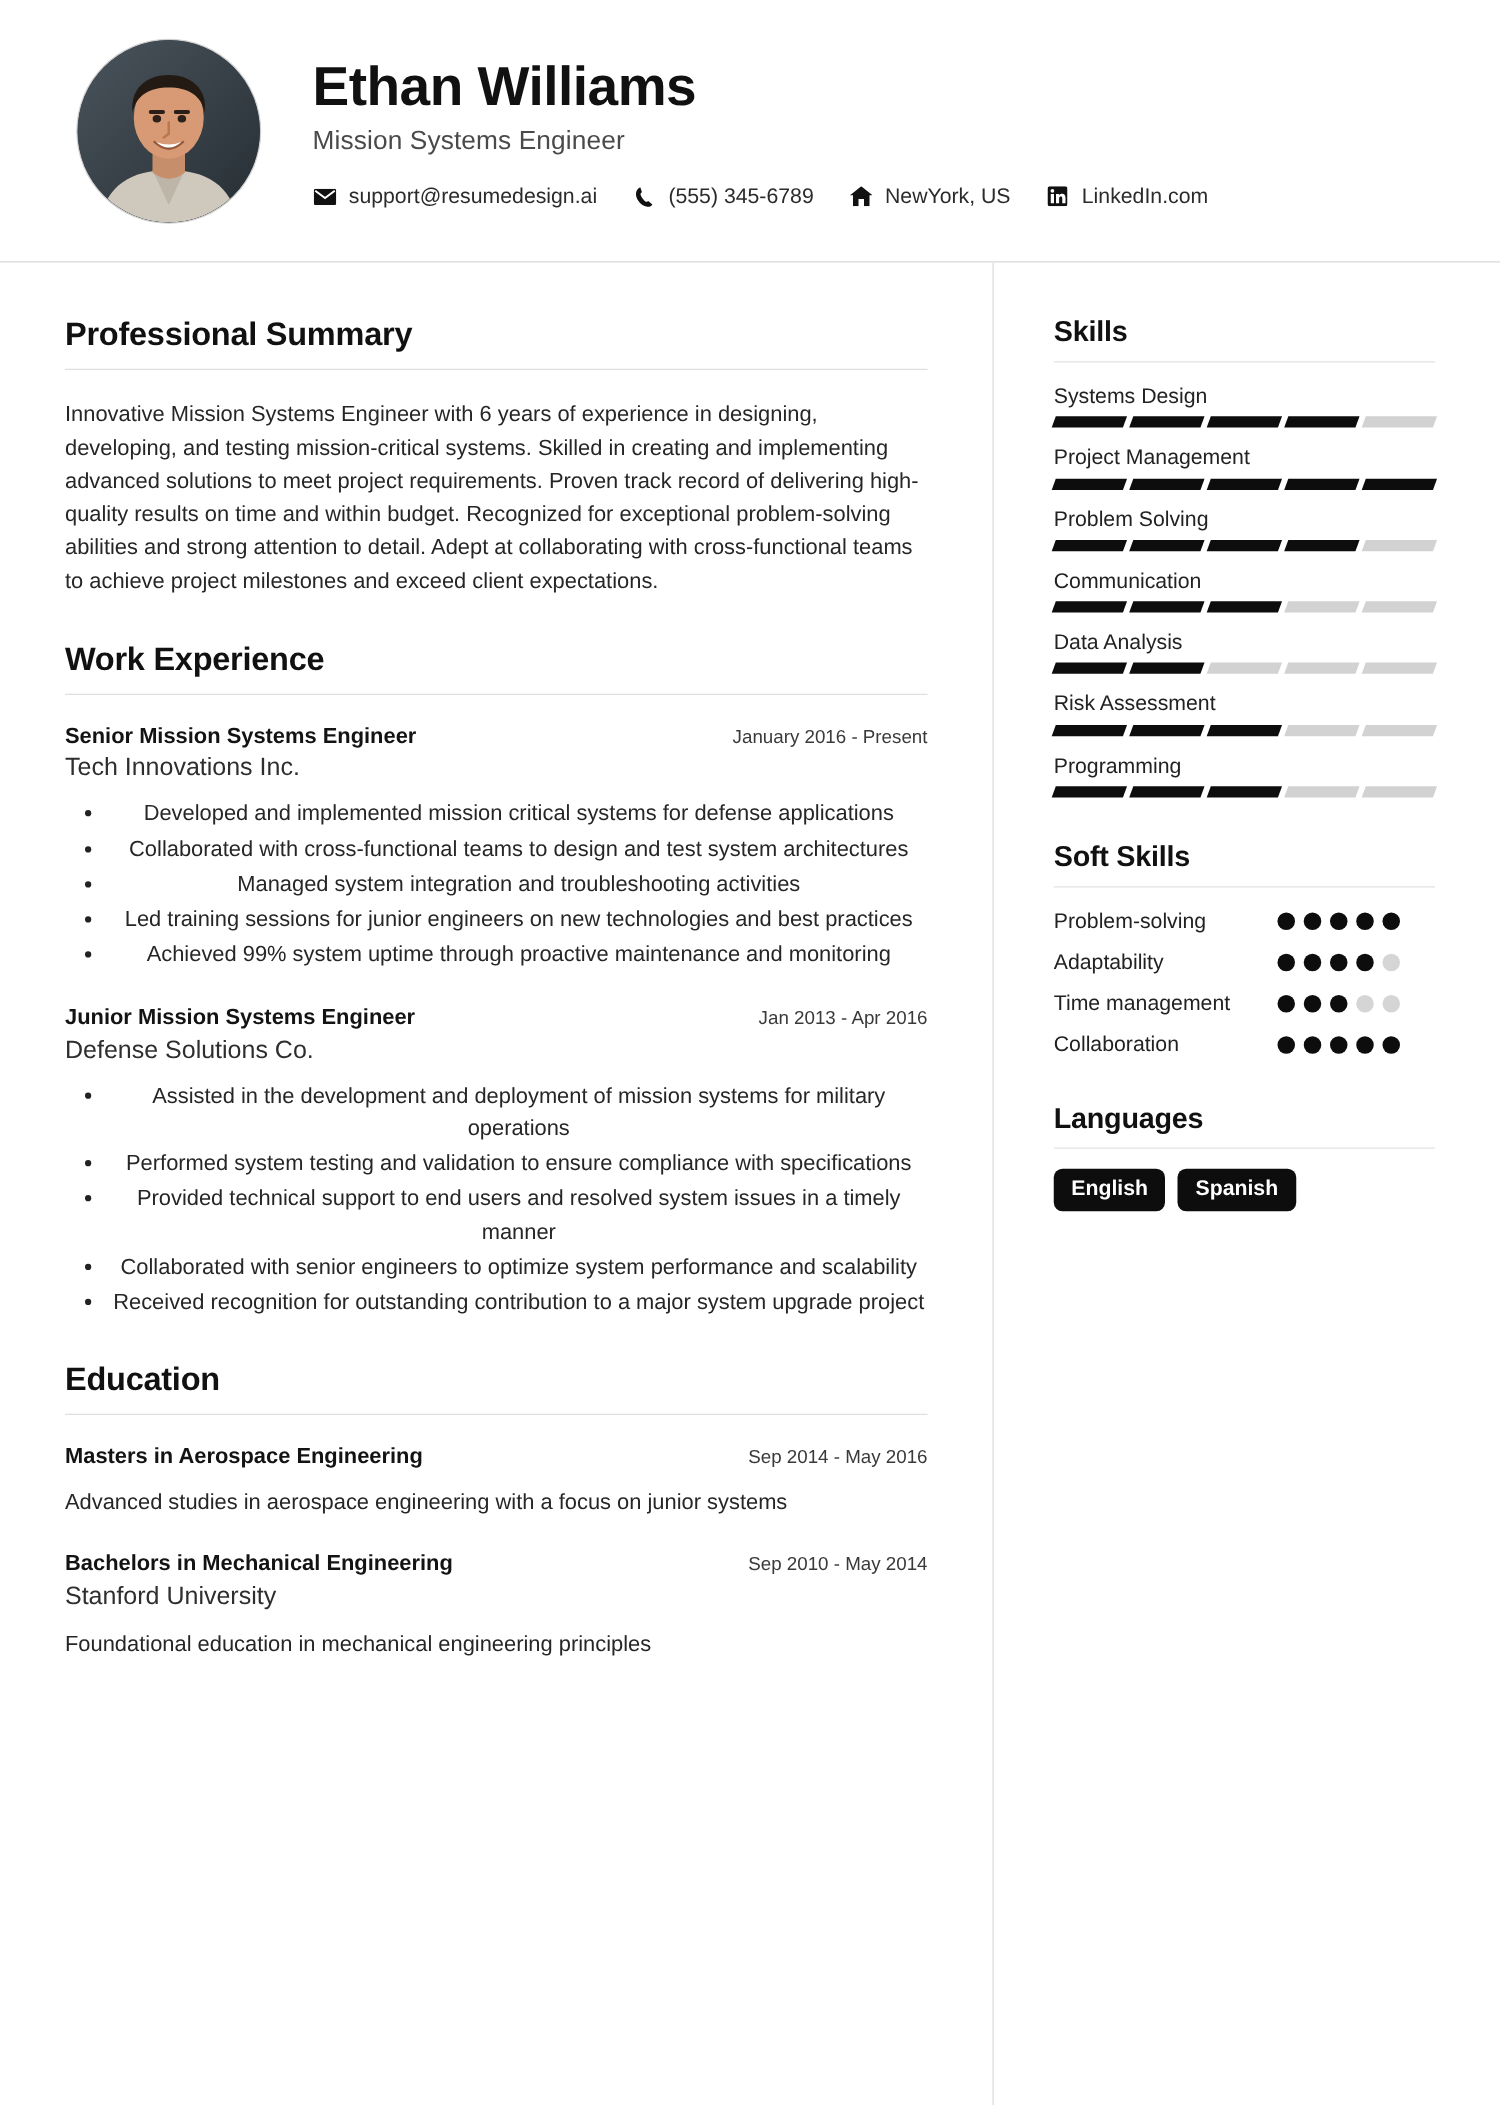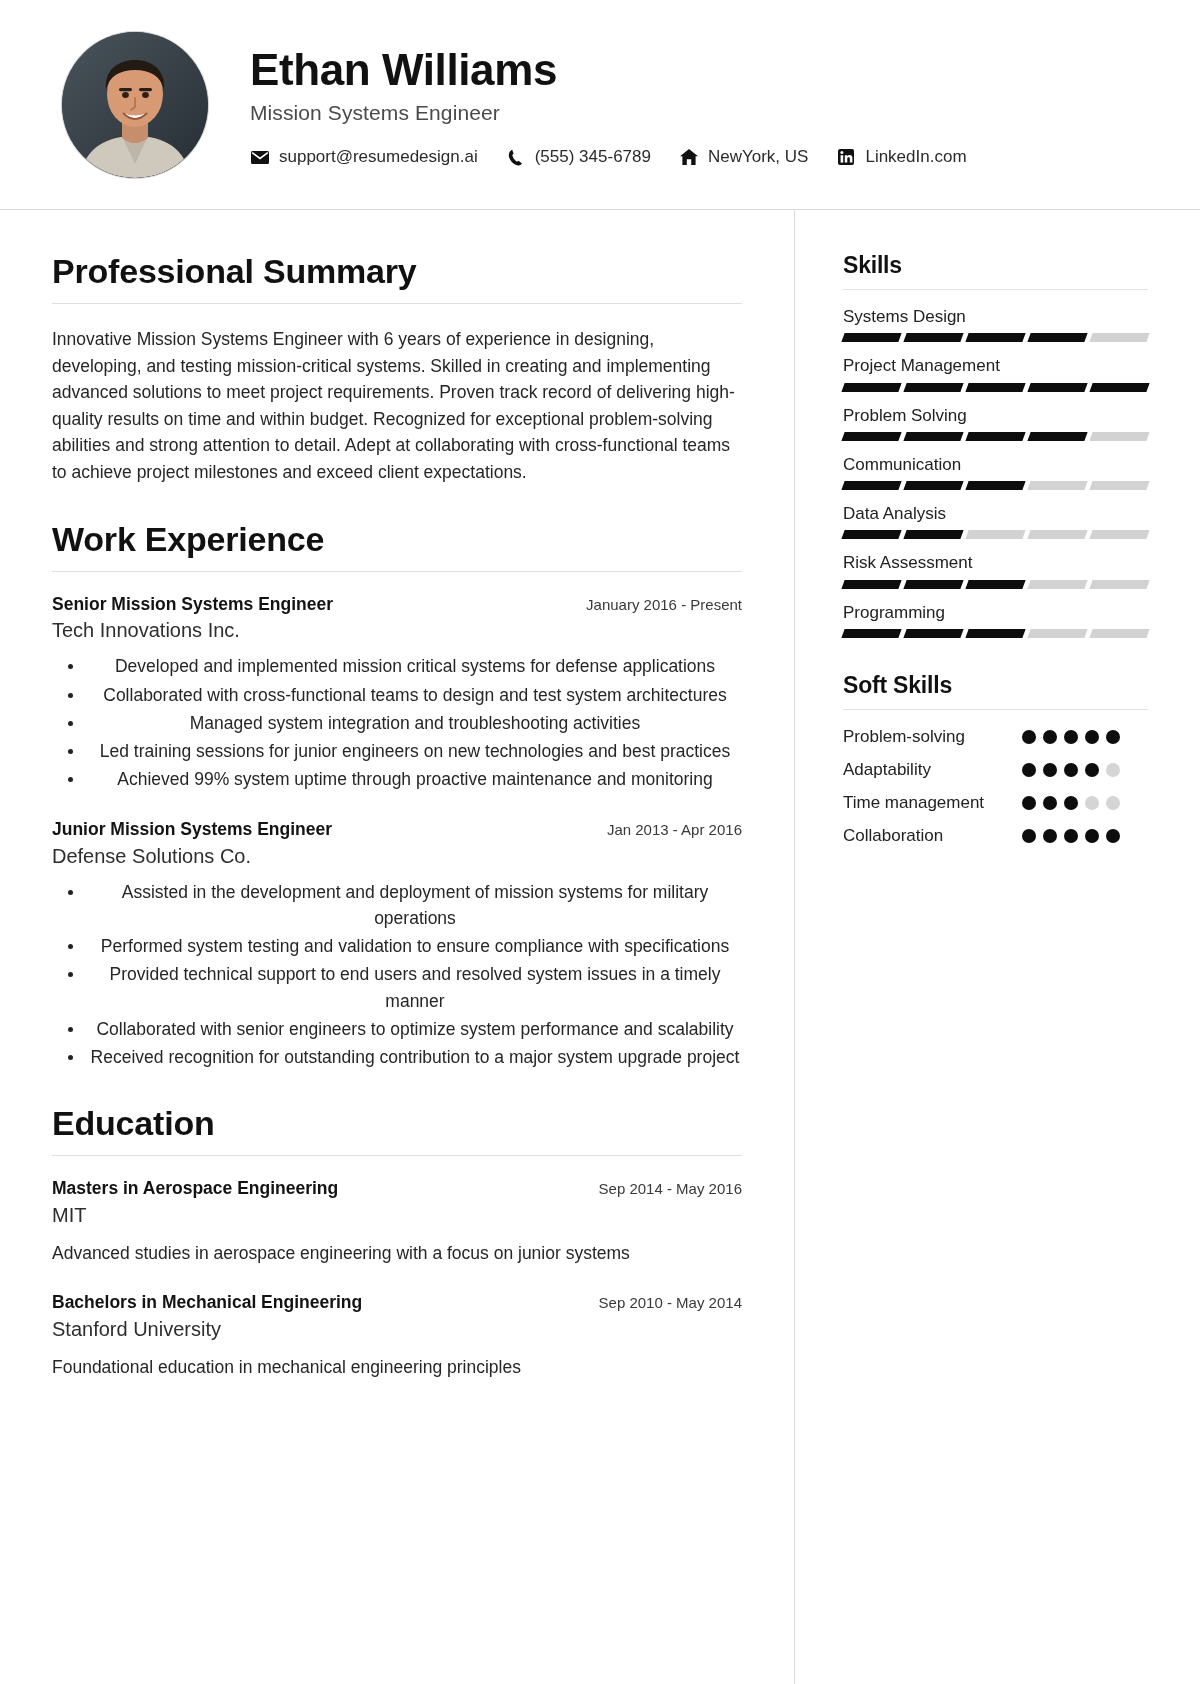--- a/index.html
+++ b/index.html
@@ -105,21 +105,21 @@
     padding: 42px 52px 40px 52px;
     border-right: 1px solid #dcdcdc;
   }
 
   .side-col {
     flex: 1 1 auto;
     padding: 42px 52px 52px 48px;
   }
 
   h2.sec-title {
-    font-size: 34px;
+    font-size: 26px;
     font-weight: 700;
     color: #111111;
     letter-spacing: -0.2px;
     padding-bottom: 12px;
     border-bottom: 1px solid #dfdfdf;
     margin-bottom: 22px;
   }
   h2.side-title {
     font-size: 23px;
     font-weight: 700;
@@ -402,21 +402,20 @@
       </section>
 
       <section class="section">
         <h2 class="sec-title">Education</h2>
 
         <div class="entry">
           <div class="entry-head">
             <div class="entry-role">Masters in Aerospace Engineering</div>
             <div class="entry-date">Sep 2014 - May 2016</div>
           </div>
-          <div class="entry-org">MIT</div>
           <div class="entry-desc">Advanced studies in aerospace engineering with a focus on junior systems</div>
         </div>
 
         <div class="entry">
           <div class="entry-head">
             <div class="entry-role">Bachelors in Mechanical Engineering</div>
             <div class="entry-date">Sep 2010 - May 2014</div>
           </div>
           <div class="entry-org">Stanford University</div>
           <div class="entry-desc">Foundational education in mechanical engineering principles</div>
@@ -542,16 +541,23 @@
                 <span class="dot on"></span>
                 <span class="dot on"></span>
                 <span class="dot on"></span>
                 <span class="dot on"></span>
                 <span class="dot on"></span>
               </div>
             </div>
           </div>
       </section>
 
+      <section class="section">
+        <h2 class="side-title">Languages</h2>
+        <div class="lang-wrap" id="lang-list">
+            <span class="lang-chip">English</span>
+            <span class="lang-chip">Spanish</span>
+          </div>
+      </section>
 
     </aside>
   </div>
 </div>
 
 </body></html>

